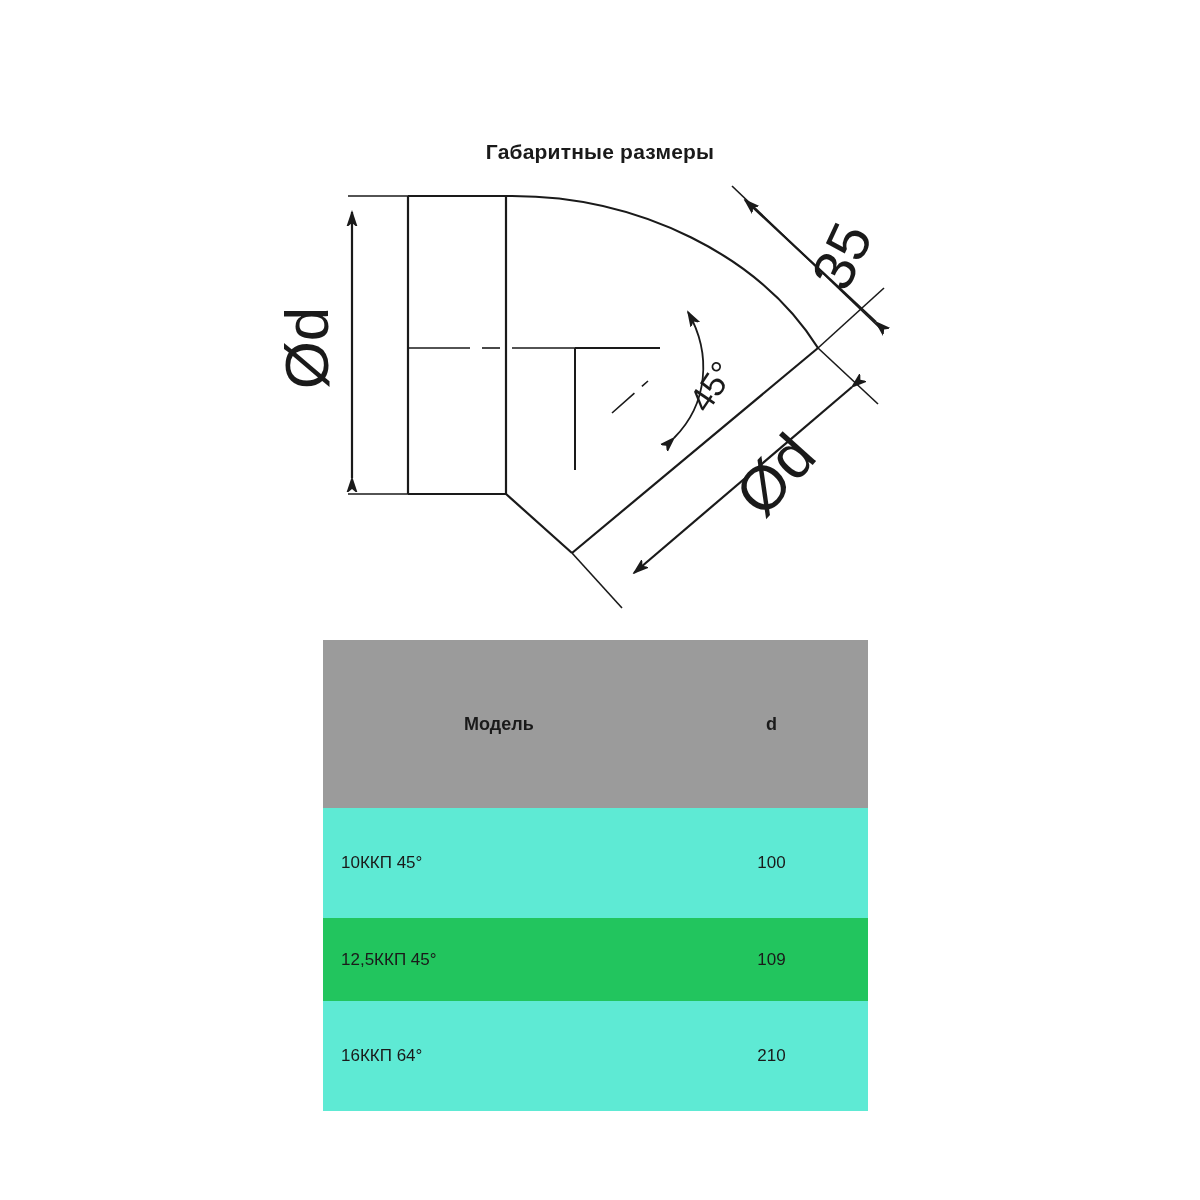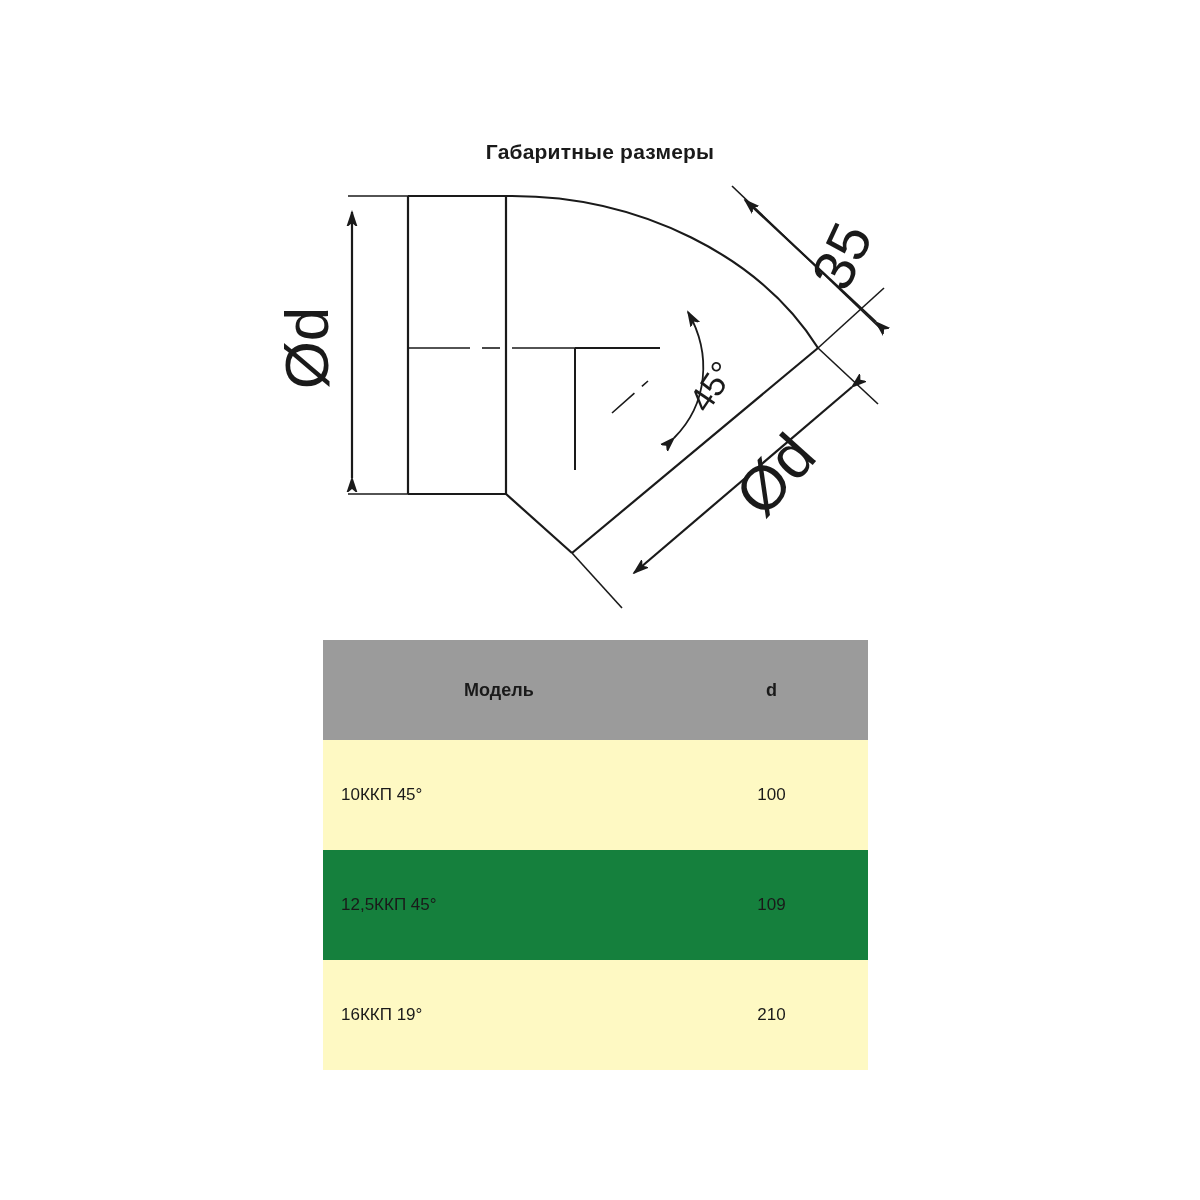--- a/index.html
+++ b/index.html
@@ -41,29 +41,29 @@
     left: 323px;
     width: 545px;
     border-collapse: collapse;
   }
   #spec-table th, #spec-table td {
     padding: 0;
     margin: 0;
   }
   .row-header {
     background: #9b9b9b;
-    height: 100px;
+    height: 168px;
   }
   .row-light {
-    background: #fef9c3;
+    background: #5eead4;
     height: 110px;
   }
   .row-shade {
-    background: #15803d;
-    height: 110px;
+    background: #22c55e;
+    height: 83px;
     border-radius: 31px;
   }
   .cell-model {
     width: 345px;
     text-align: left;
     padding-left: 18px !important;
     font-size: 17px;
     vertical-align: middle;
   }
   .cell-d {
@@ -177,19 +177,19 @@
       </tr>
       <tr class="row-light">
         <td class="cell-model">10ККП 45°</td>
         <td class="cell-d">100</td>
       </tr>
       <tr class="row-shade">
         <td class="cell-model">12,5ККП 45°</td>
         <td class="cell-d">109</td>
       </tr>
       <tr class="row-light">
-        <td class="cell-model">16ККП 19°</td>
+        <td class="cell-model">16ККП 64°</td>
         <td class="cell-d">210</td>
       </tr>
     </tbody>
   </table>
 
 </div>
 
 </body></html>

